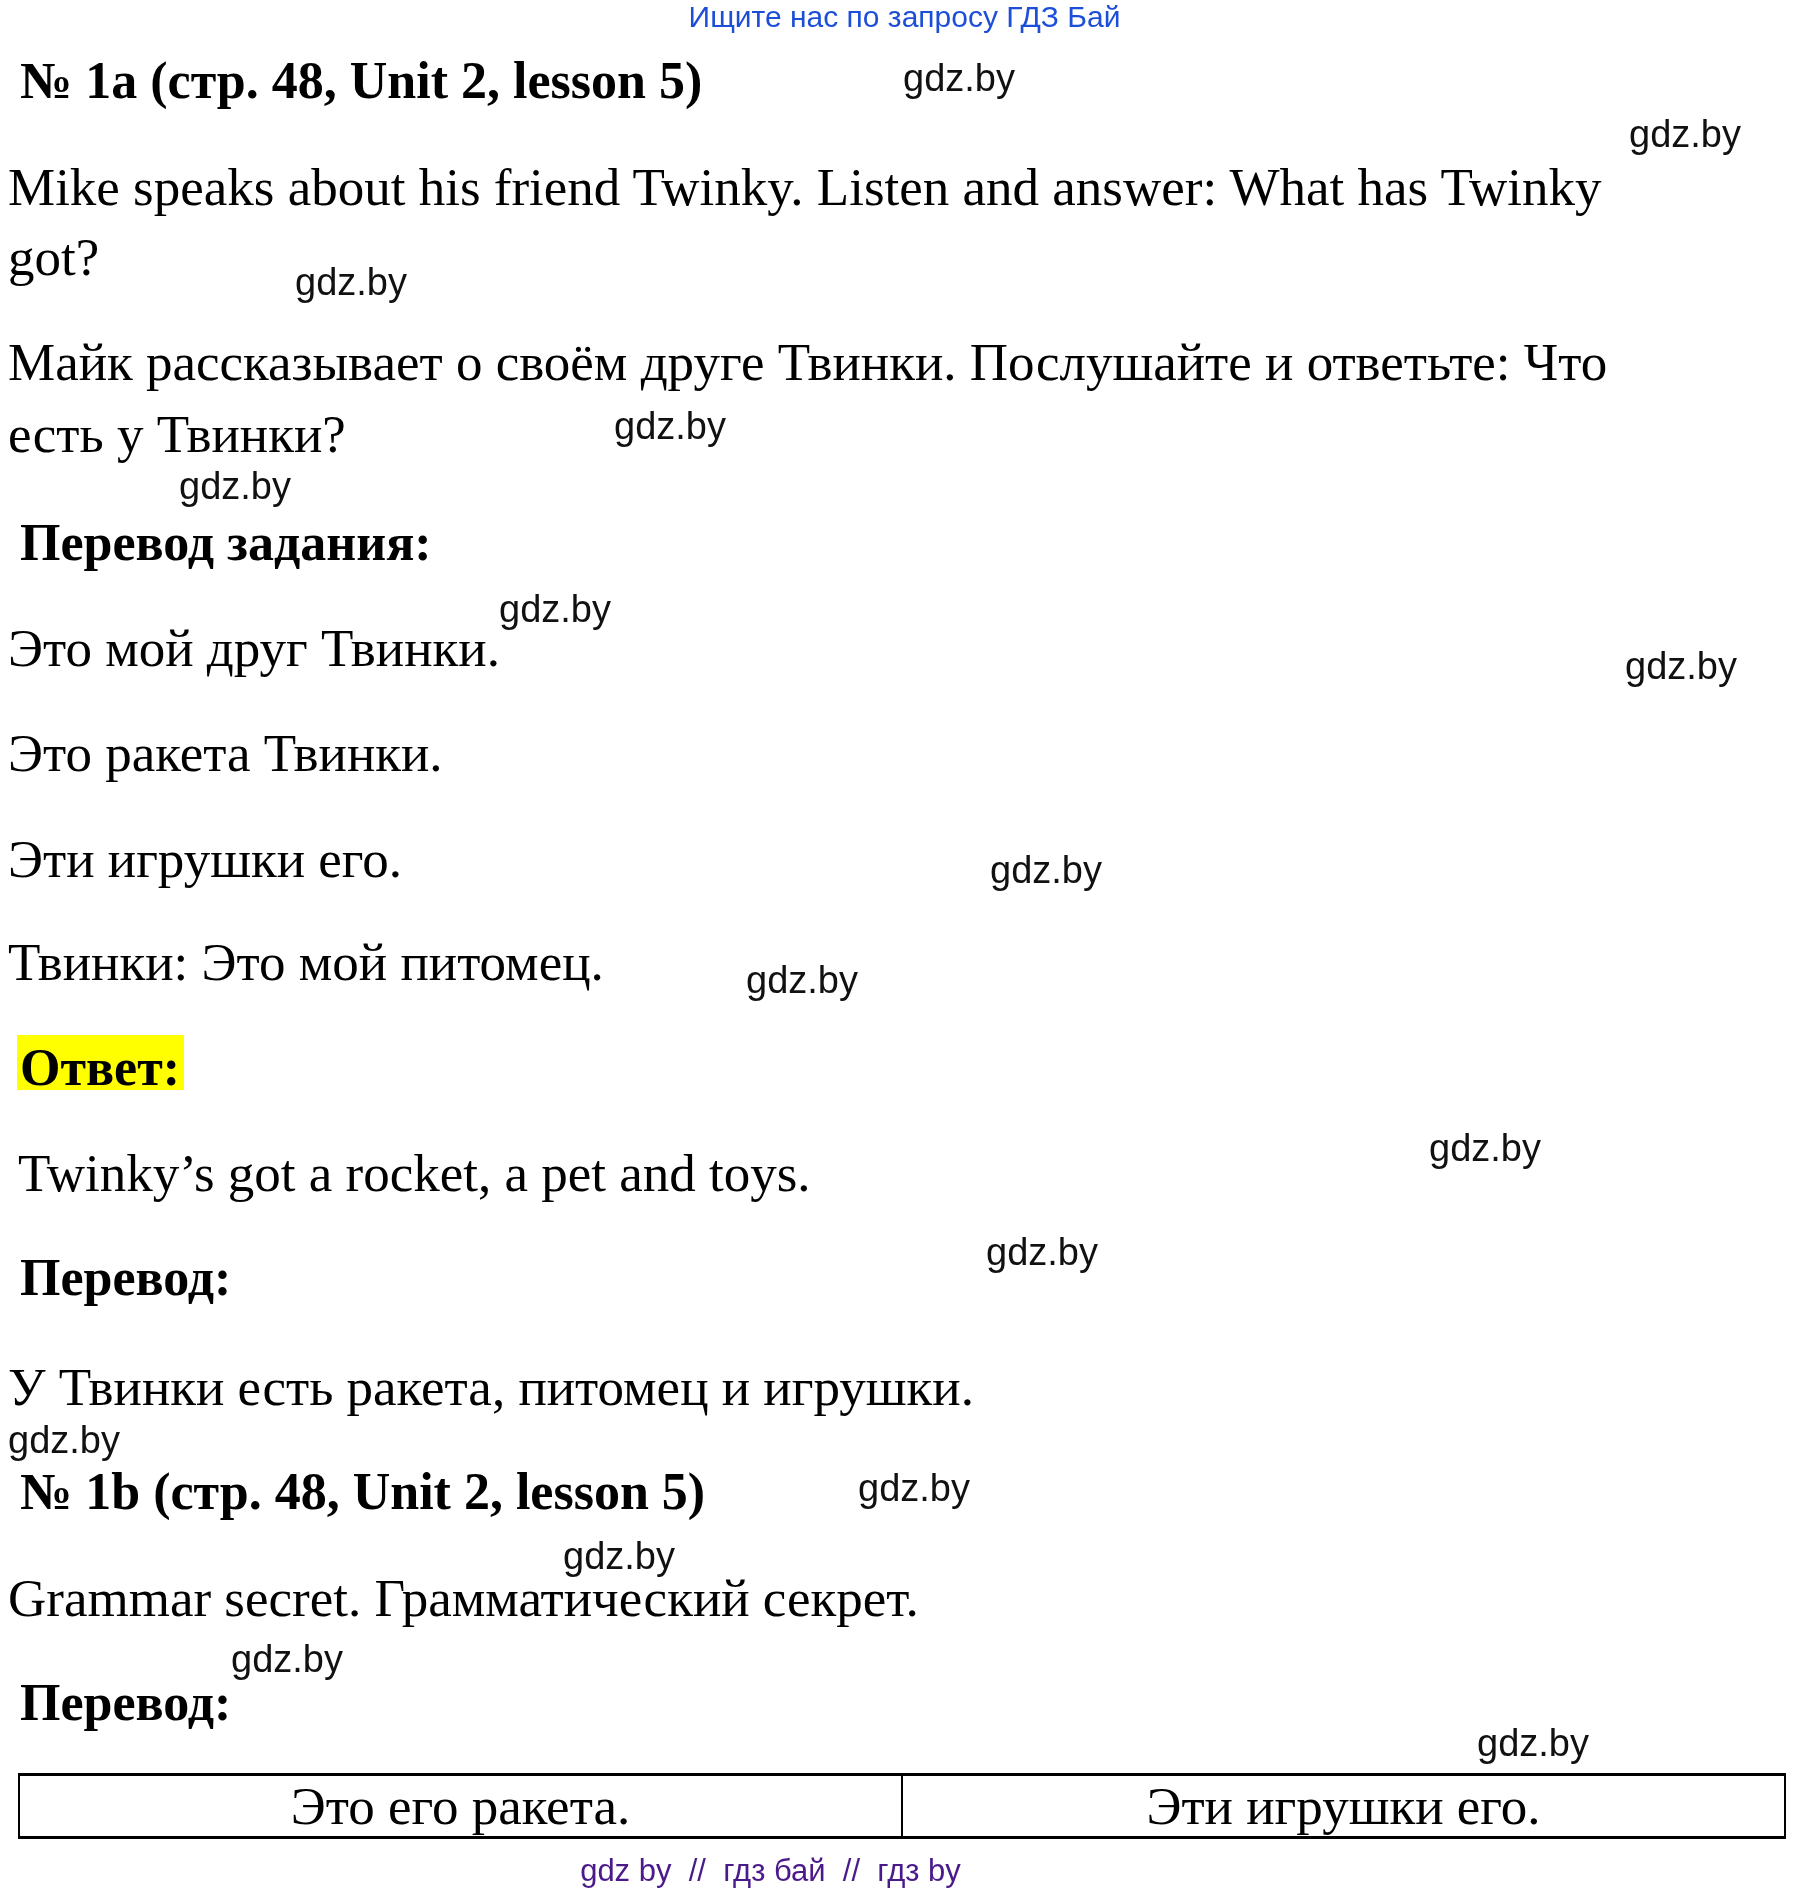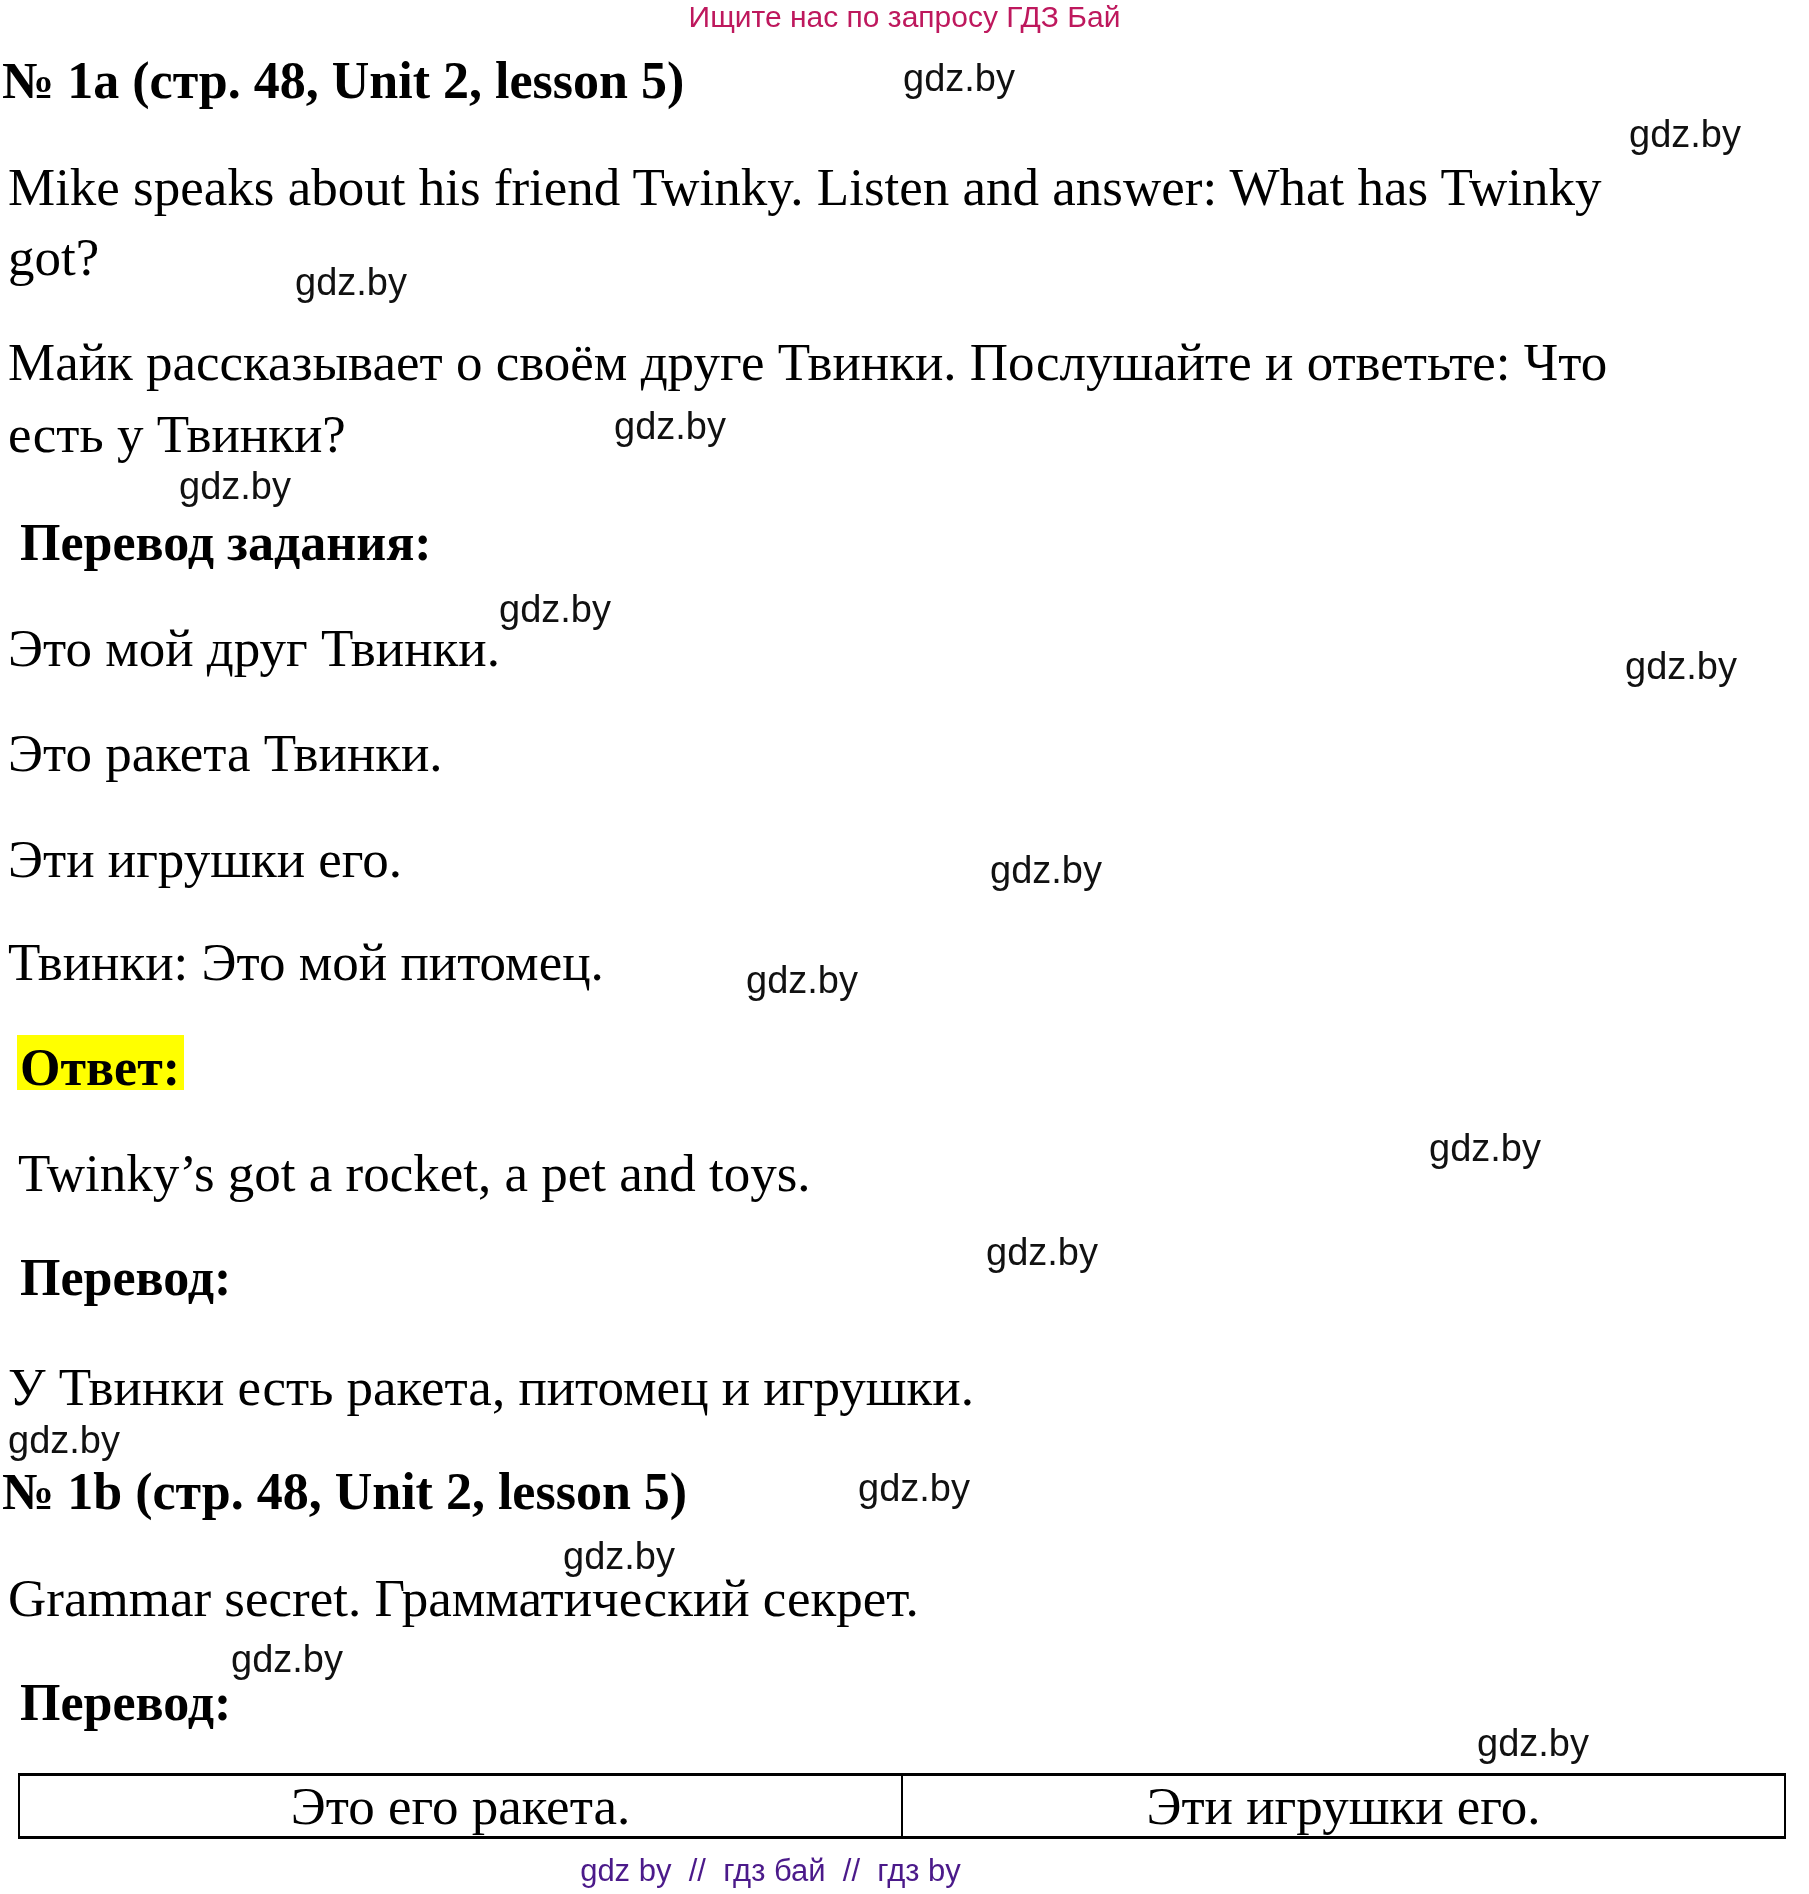--- a/index.html
+++ b/index.html
@@ -1,19 +1,19 @@
 <!DOCTYPE html>
 <html><head>
 <meta charset="utf-8">
 <style>
   html, body { margin:0; padding:0; background:#ffffff; }
   body { width:1809px; height:1894px; position:relative; overflow:hidden; font-family:"Liberation Serif", serif; color:#000; }
   .abs { position:absolute; white-space:nowrap; }
-  .top-banner { left:0; width:1809px; top:0; text-align:center; font-family:"Liberation Sans", sans-serif; font-size:30px; line-height:34px; color:#be185d; }
-  .heading { font-family:"Liberation Serif", serif; font-weight:bold; font-size:52px; line-height:60px; left:2px; }
+  .top-banner { left:0; width:1809px; top:0; text-align:center; font-family:"Liberation Sans", sans-serif; font-size:30px; line-height:34px; color:#1d4ed8; }
+  .heading { font-family:"Liberation Serif", serif; font-weight:bold; font-size:52px; line-height:60px; left:20px; }
   .body-text { font-family:"Liberation Serif", serif; font-size:53px; line-height:72px; left:8px; }
   .label { font-family:"Liberation Serif", serif; font-weight:bold; font-size:52px; line-height:60px; left:20px; }
   .answer-label { left:17px; background:#ffff00; padding:0 4px 0 3px; height:55px; line-height:66px; }
   .wm { font-family:"Liberation Sans", sans-serif; font-size:38px; line-height:32px; color:#111; transform:translate(-50%,-50%); }
   .grammar-table { position:absolute; left:18px; top:1773px; width:1768px; height:52px; border-collapse:collapse; table-layout:fixed; }
   .grammar-table td { border-left:2px solid #000; border-right:2px solid #000; border-top:3px solid #000; border-bottom:3px solid #000; text-align:center; font-family:"Liberation Serif", serif; font-size:53px; line-height:60px; padding:0; }
   .footer { left:0; width:1541px; top:1853px; text-align:center; font-family:"Liberation Sans", sans-serif; font-size:31px; line-height:36px; color:#4b1a8a; white-space:pre; }
 </style>
 </head>
 <body>

